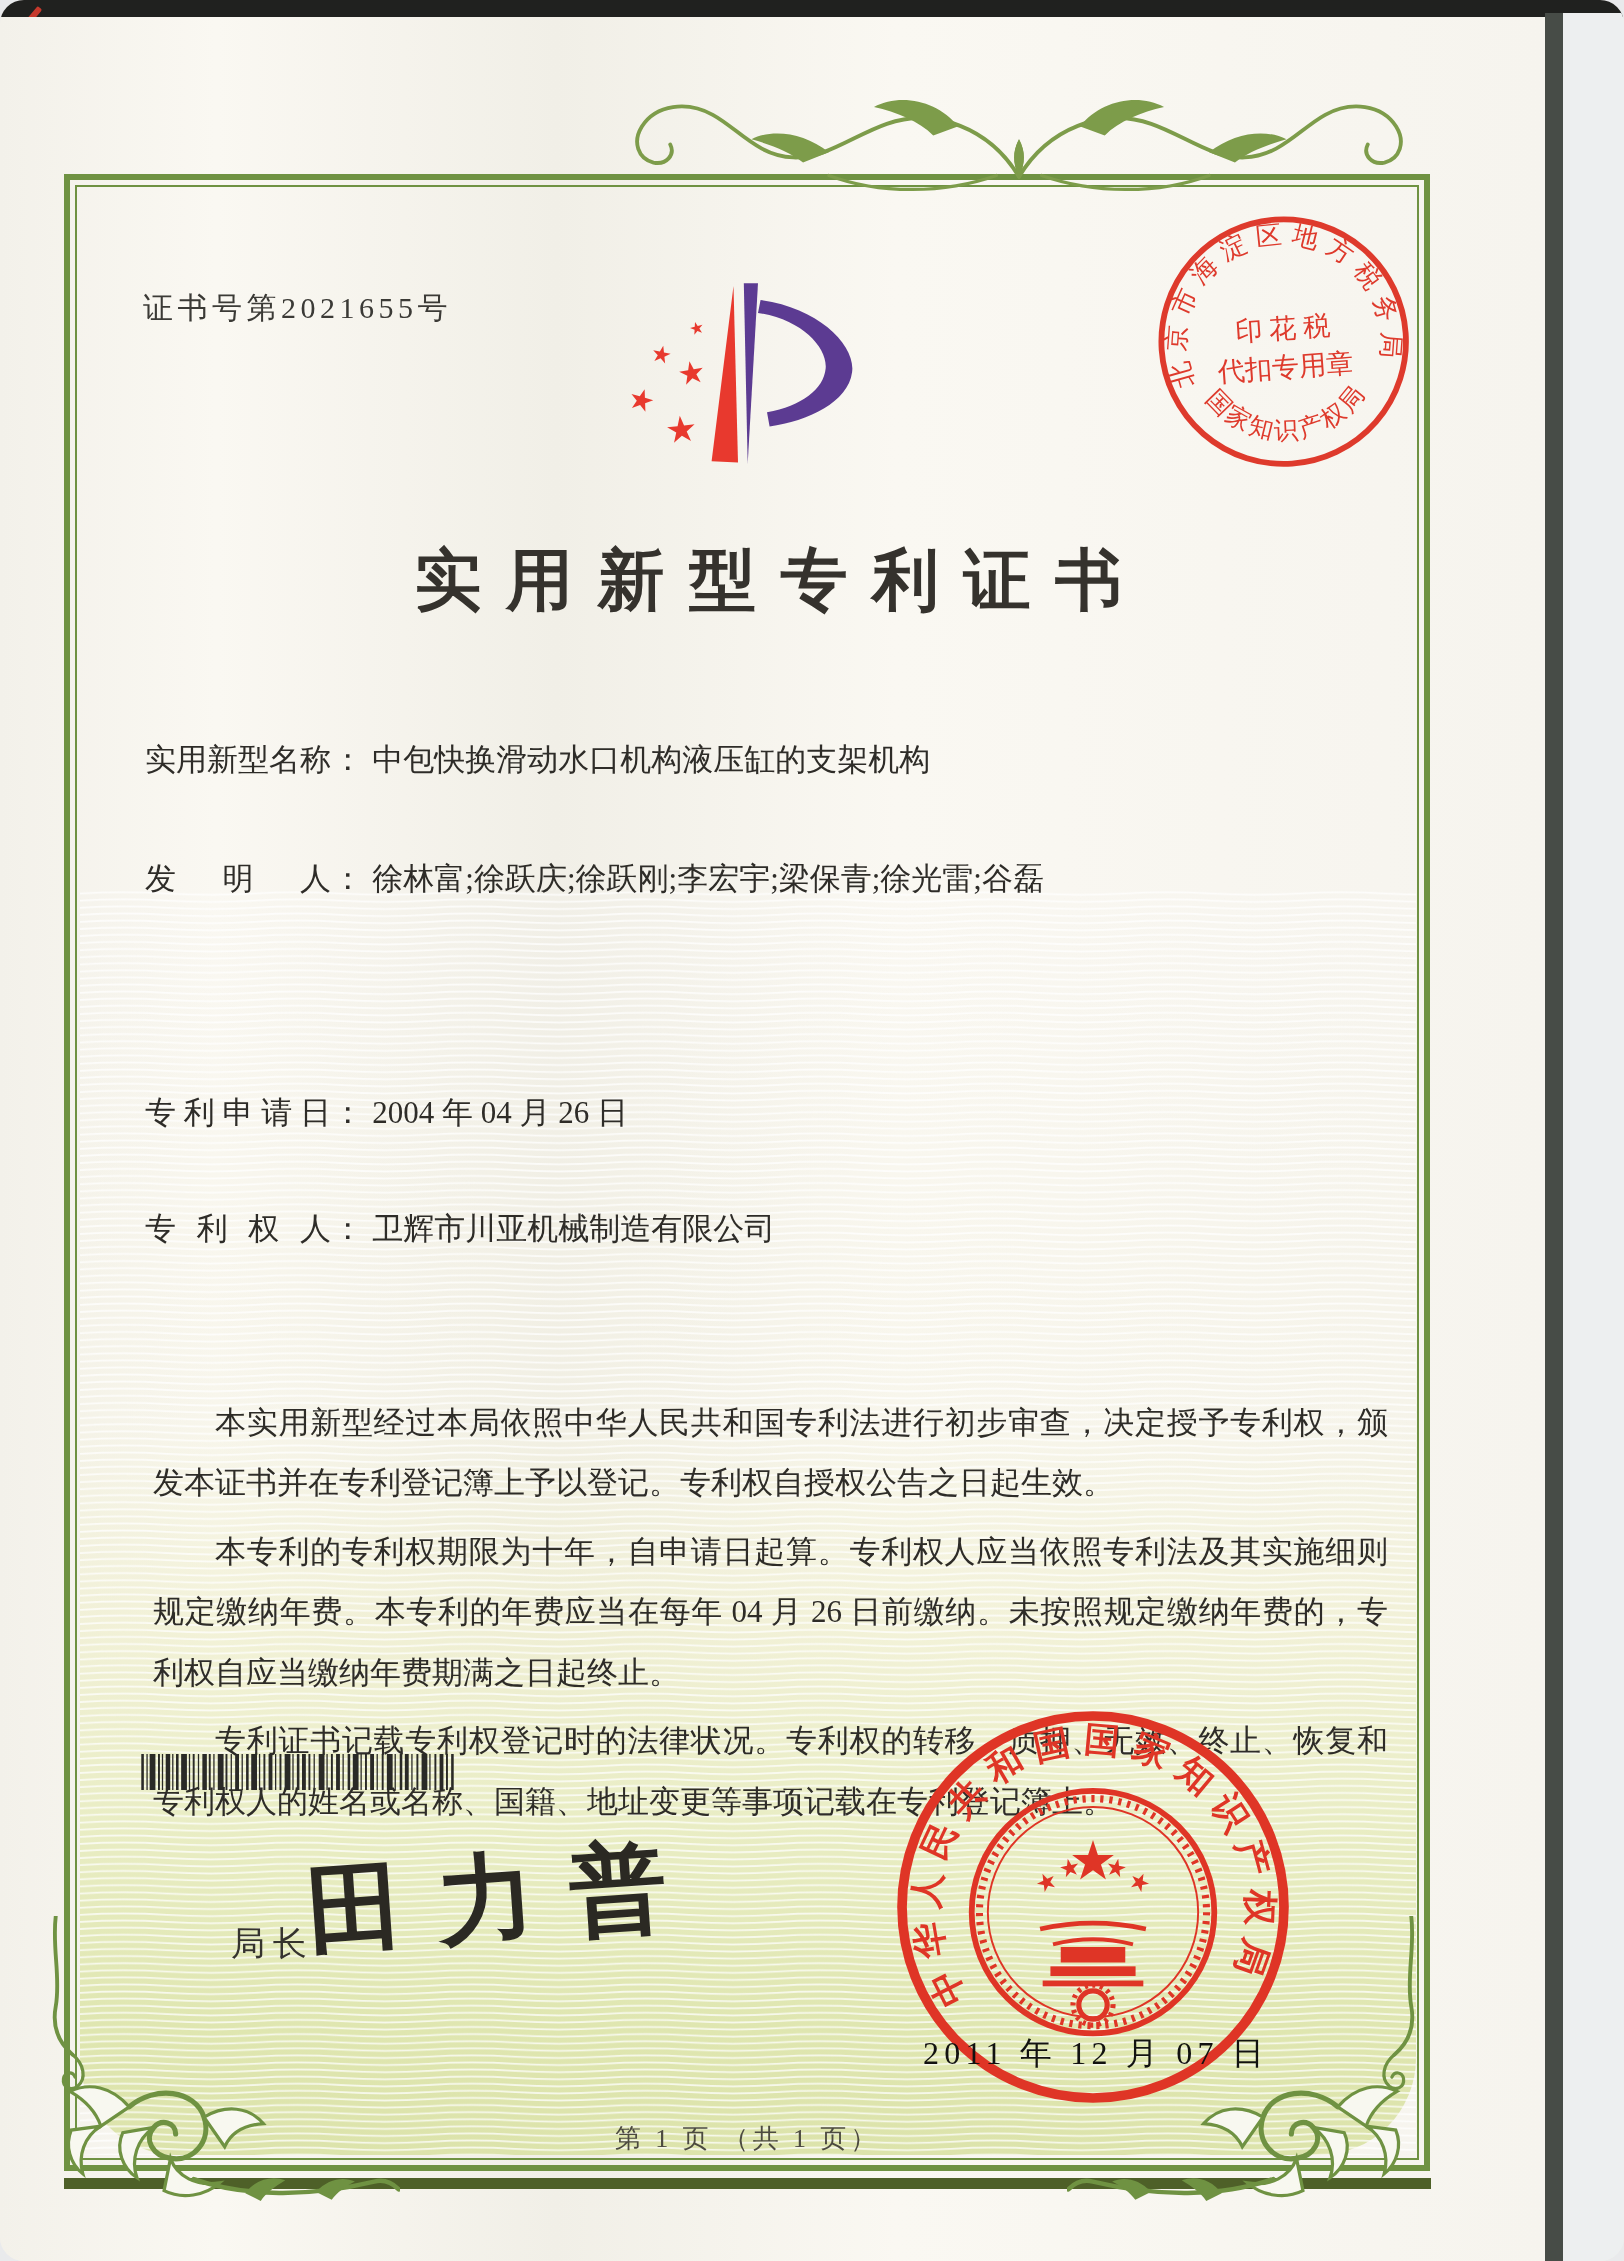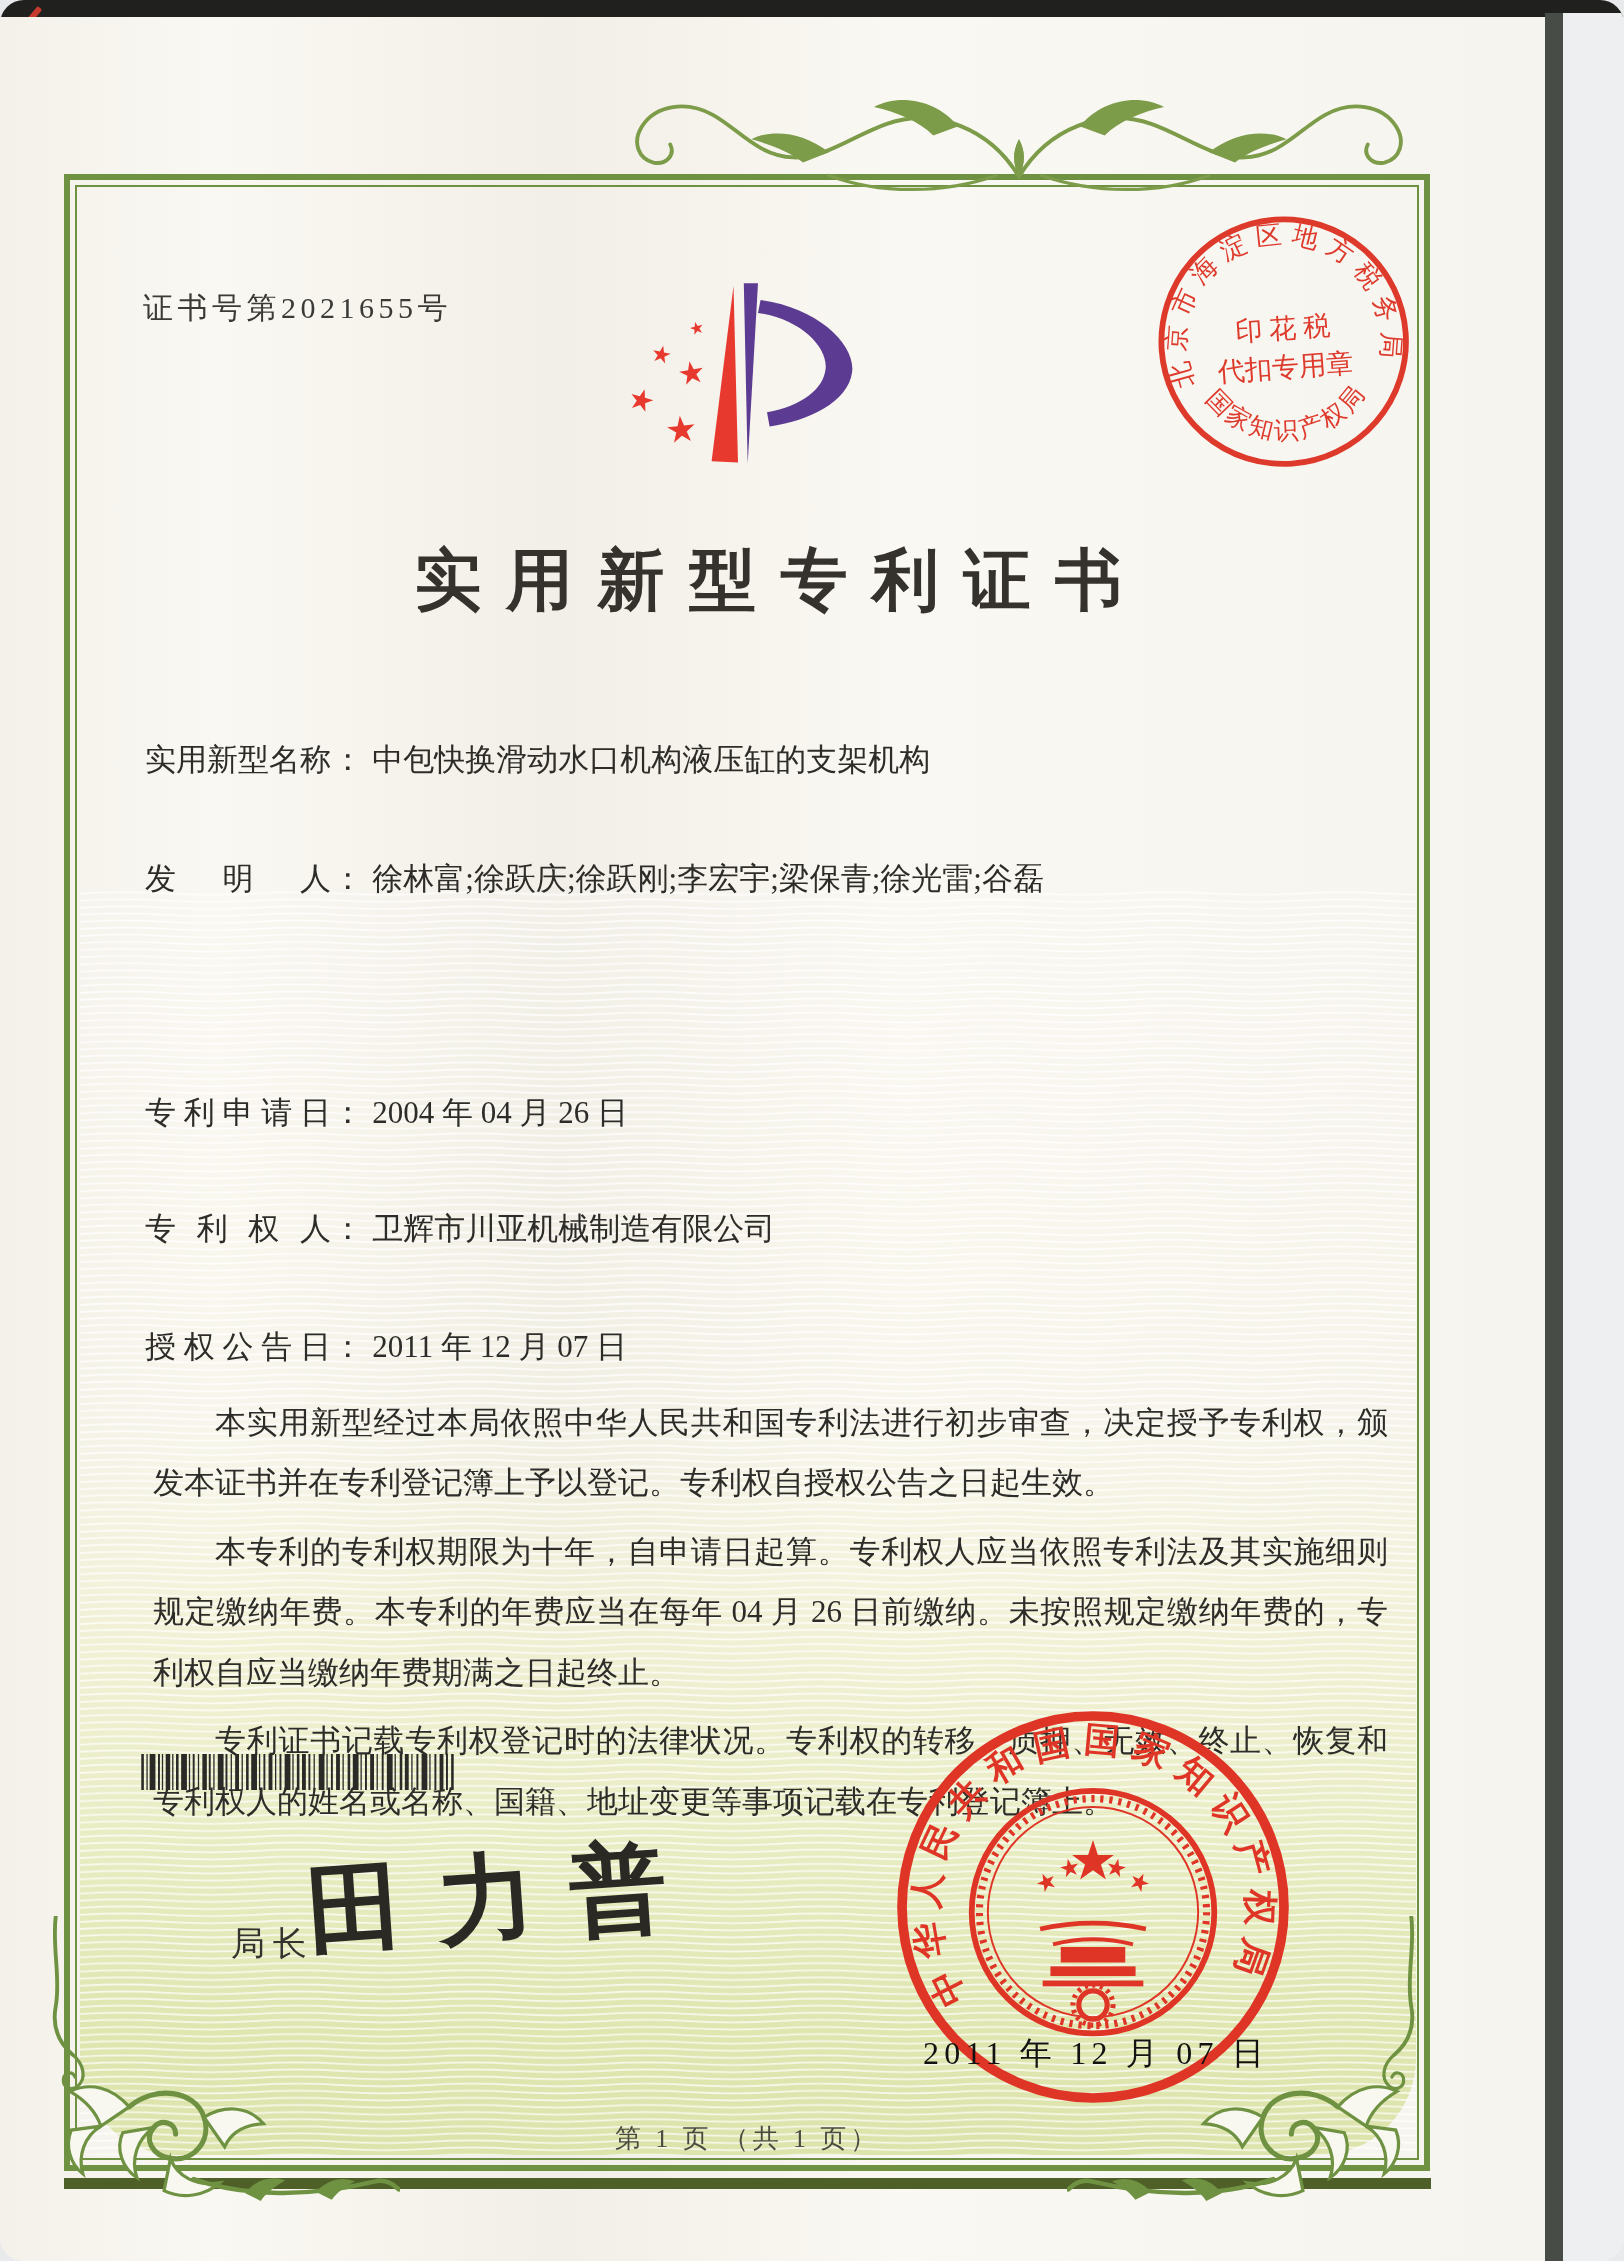--- a/index.html
+++ b/index.html
@@ -146,23 +146,20 @@
   </div>
   <div class="abs frow" style="top:858px">
     <span class="flabel">发明人</span><span class="fcolon">：</span><span>徐林富;徐跃庆;徐跃刚;李宏宇;梁保青;徐光雷;谷磊</span>
   </div>
   <div class="abs frow" style="top:1092px">
     <span class="flabel">专利申请日</span><span class="fcolon">：</span><span>2004 年 04 月 26 日</span>
   </div>
   <div class="abs frow" style="top:1208px">
     <span class="flabel">专利权人</span><span class="fcolon">：</span><span>卫辉市川亚机械制造有限公司</span>
   </div>
-  <div class="abs frow" style="top:1326px">
-    <span class="flabel">授权公告日</span><span class="fcolon">：</span><span>2011 年 12 月 07 日</span>
-  </div>
 
   <div class="abs" id="body-text">
     <p>本实用新型经过本局依照中华人民共和国专利法进行初步审查，决定授予专利权，颁发本证书并在专利登记簿上予以登记。专利权自授权公告之日起生效。</p>
     <p>本专利的专利权期限为十年，自申请日起算。专利权人应当依照专利法及其实施细则规定缴纳年费。本专利的年费应当在每年 04 月 26 日前缴纳。未按照规定缴纳年费的，专利权自应当缴纳年费期满之日起终止。</p>
     <p>专利证书记载专利权登记时的法律状况。专利权的转移、质押、无效、终止、恢复和专利权人的姓名或名称、国籍、地址变更等事项记载在专利登记簿上。</p>
   </div>
 
   <svg class="abs" style="left:141px;top:1754px;width:313px;height:36px" viewBox="0 0 486 56">
     <path fill="#2a2a27" d="M0 0h4v56h-4z M8 0h2v56h-2z M13 0h9v56h-9z M26 0h3v56h-3z M32 0h2v56h-2z M38 0h7v56h-7z M48 0h2v56h-2z M54 0h4v56h-4z M62 0h9v56h-9z M74 0h2v56h-2z M80 0h3v56h-3z M88 0h2v56h-2z M95 0h7v56h-7z M105 0h3v56h-3z M112 0h2v56h-2z M119 0h9v56h-9z M131 0h3v56h-3z M139 0h2v56h-2z M146 0h6v56h-6z M156 0h2v56h-2z M163 0h4v56h-4z M171 0h9v56h-9z M183 0h2v56h-2z M190 0h3v56h-3z M198 0h6v56h-6z M208 0h2v56h-2z M215 0h3v56h-3z M223 0h9v56h-9z M235 0h2v56h-2z M242 0h4v56h-4z M250 0h6v56h-6z M260 0h3v56h-3z M268 0h2v56h-2z M276 0h9v56h-9z M288 0h2v56h-2z M295 0h3v56h-3z M303 0h6v56h-6z M313 0h2v56h-2z M321 0h4v56h-4z M329 0h9v56h-9z M341 0h2v56h-2z M348 0h3v56h-3z M356 0h6v56h-6z M366 0h2v56h-2z M374 0h3v56h-3z M382 0h9v56h-9z M394 0h2v56h-2z M402 0h4v56h-4z M410 0h6v56h-6z M420 0h2v56h-2z M428 0h3v56h-3z M436 0h9v56h-9z M448 0h2v56h-2z M456 0h3v56h-3z M464 0h6v56h-6z M474 0h3v56h-3z M482 0h4v56h-4z"></path>
   </svg>

